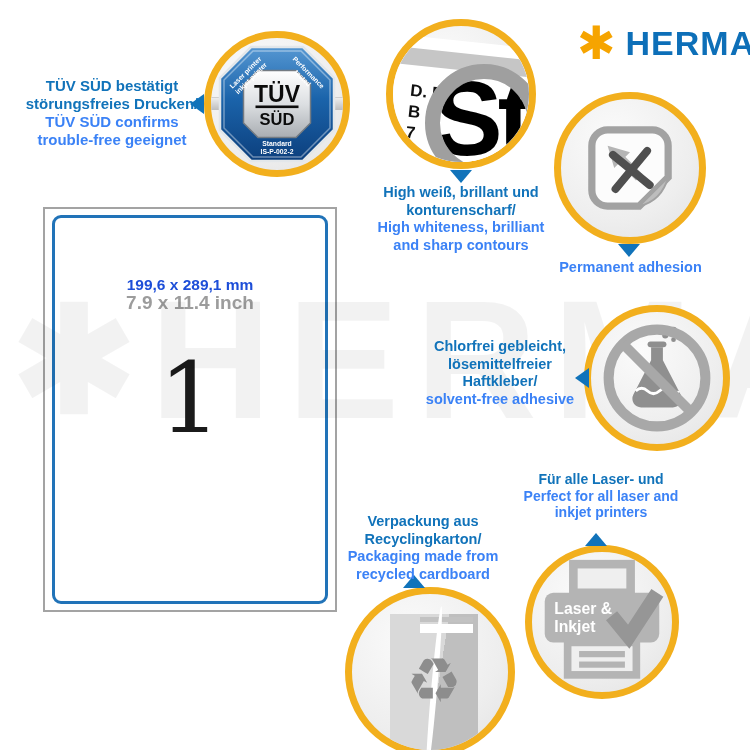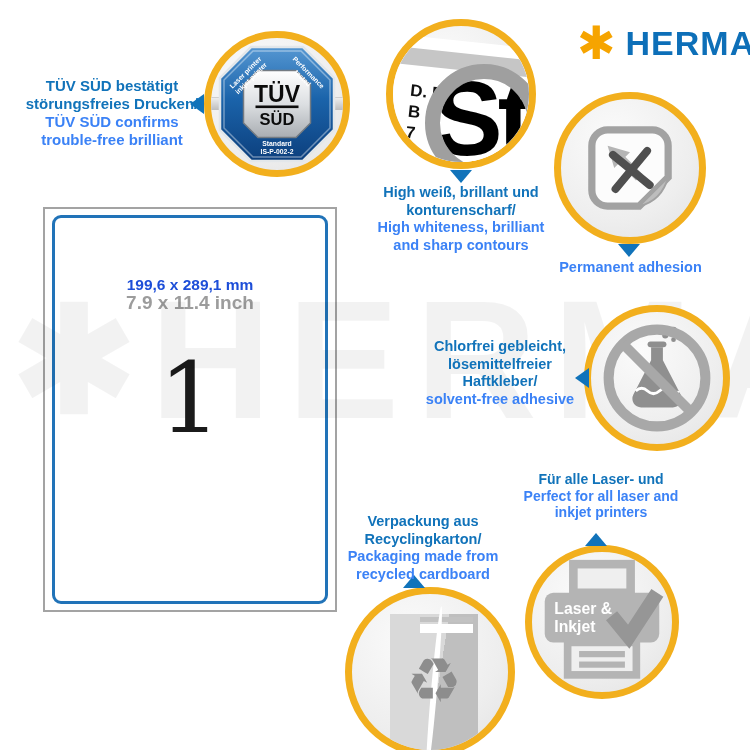--- a/index.html
+++ b/index.html
@@ -160,21 +160,21 @@
       <text x="60" y="81" text-anchor="middle" font-size="16.5" font-weight="bold" fill="#0b0b0b">SÜD</text>
       <text x="60" y="102" text-anchor="middle" font-size="6.8" font-weight="bold" fill="#ffffff">Standard</text>
       <text x="60" y="110" text-anchor="middle" font-size="6.8" font-weight="bold" fill="#ffffff">IS-P-002-2</text>
     </svg>
   </div>
   <div class="pt pt-left p-tuv"></div>
   <div class="callout t-tuv">
     <div class="de">TÜV SÜD bestätigt</div>
     <div class="de">störungsfreies Drucken/</div>
     <div class="en">TÜV SÜD confirms</div>
-    <div class="en">trouble-free brilliant</div>
+    <div class="en">trouble-free geeignet</div>
   </div>
 
   <div class="fcircle c-mag">
     <div class="mag-card">
       <div class="mag-stripe s1"></div>
 
       <div class="mag-address">
         <div>D. M</div>
         <div>B</div>
         <div>7</div>

